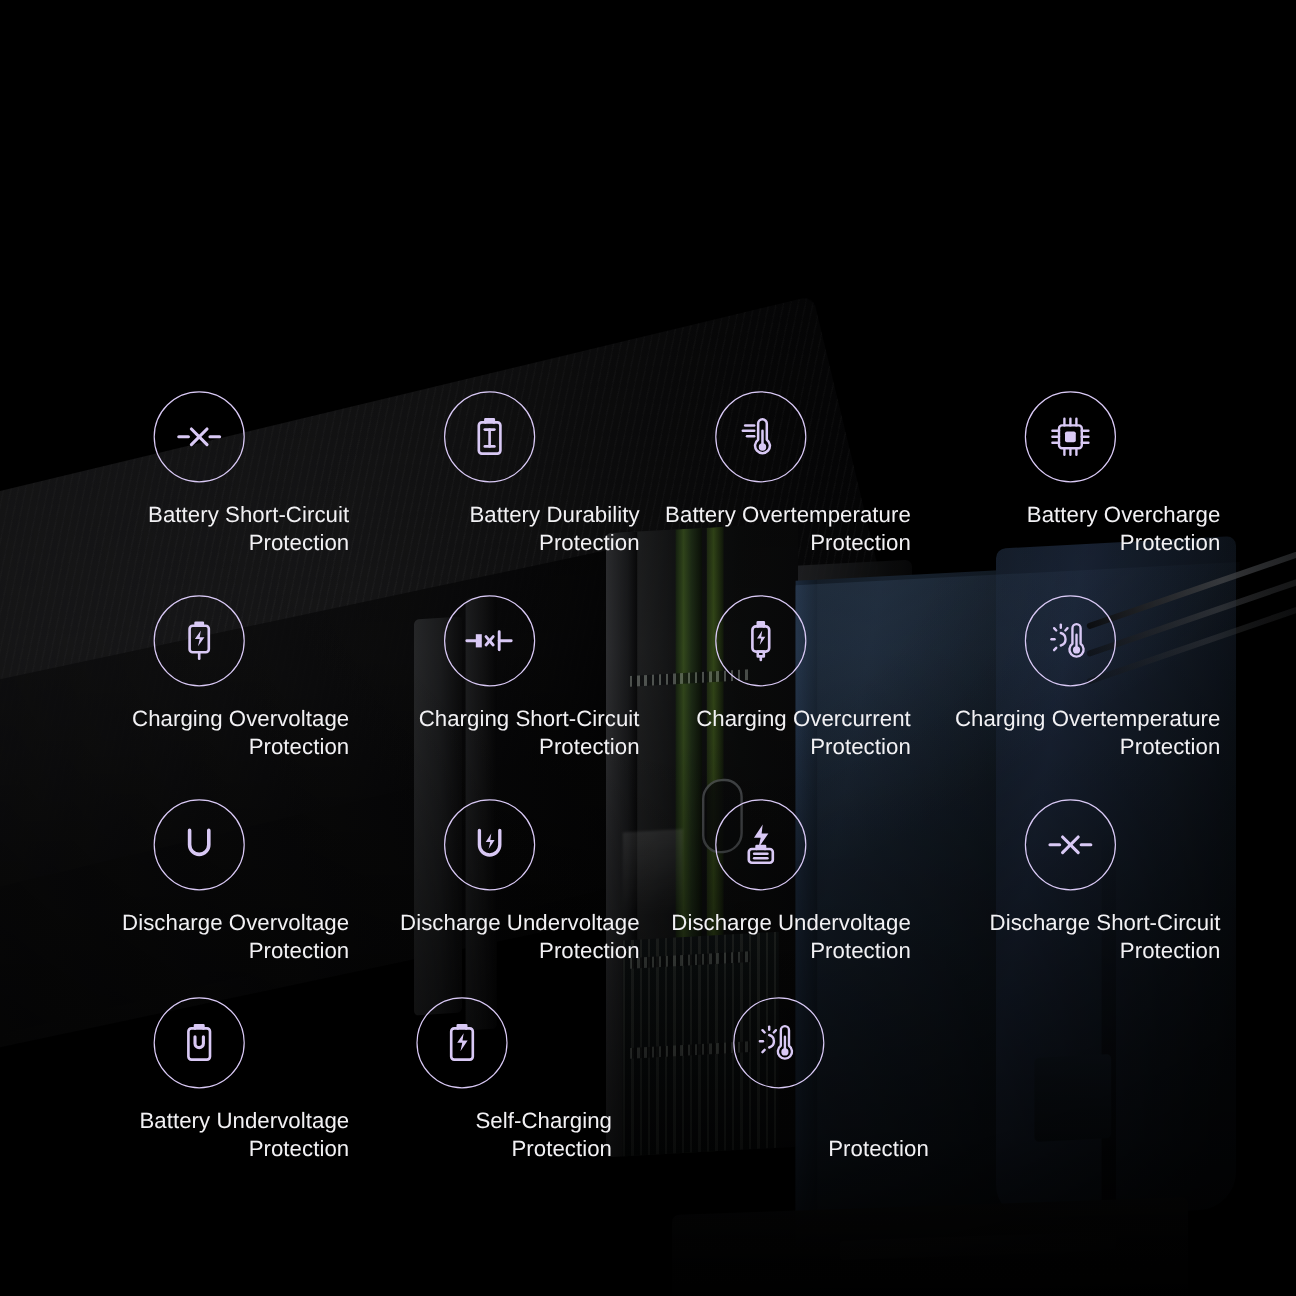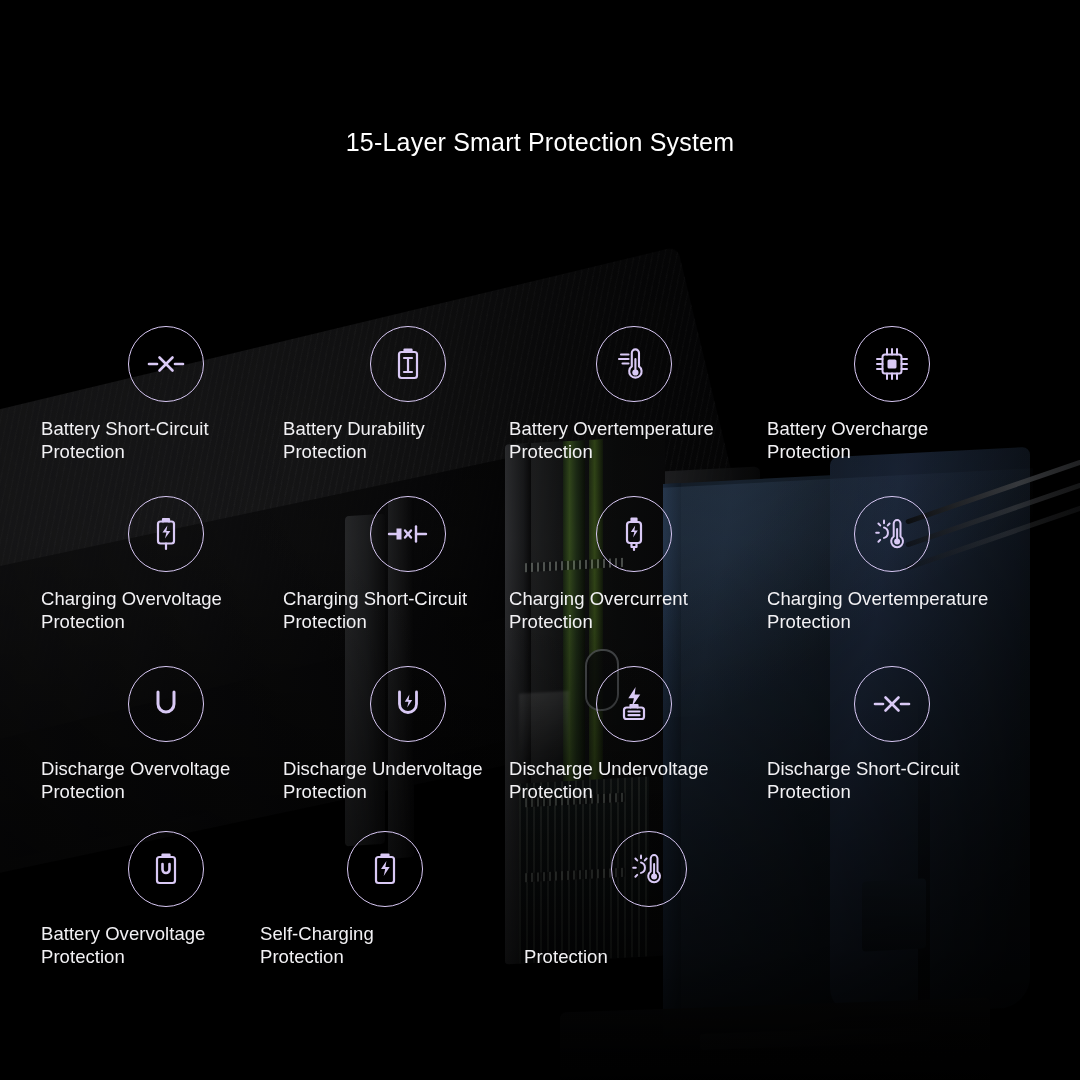--- a/index.html
+++ b/index.html
@@ -171,21 +171,21 @@
     font-size:25px; font-weight:400; letter-spacing:.2px; color:#ffffff;
   }
   .headline{
     position:absolute; top:190px; left:0; right:0; text-align:center;
     font-size:46px; font-weight:700; letter-spacing:-.2px; color:#ffffff;
   }
 
   .grid{ position:absolute; left:0; top:0; width:1080px; height:1080px; }
 
   .cell-item{
-    position:absolute; width:250px; text-align:left;
+    position:absolute; width:250px; text-align:right;
   }
   .badge{
     width:76px; height:76px; margin:0 auto;
     border-radius:50%;
     border:1.6px solid #d9c9f5;
     display:flex; align-items:center; justify-content:center;
     background:transparent;
   }
   .badge svg{ display:block; }
   .caption{
@@ -237,21 +237,20 @@
   <div class="rod rod3"></div>
 
   <div class="base"></div>
   <div class="base-strip"></div>
 
   <div class="vignette"></div>
 </div>
 
 <div id="content">
 
-  <div class="eyebrow">15-Layer Smart Protection System</div>
 
   <div class="grid">
 
     <div class="cell-item r1 c1">
       <div class="badge">
         <svg width="44" height="44" viewBox="0 0 44 44" fill="none" stroke="#d9c9f5" stroke-width="2.6" stroke-linecap="round">
           <line x1="5" y1="22" x2="13" y2="22"></line>
             <line x1="31" y1="22" x2="39" y2="22"></line>
           <line x1="15.5" y1="15.5" x2="28.5" y2="28.5"></line>
             <line x1="28.5" y1="15.5" x2="15.5" y2="28.5"></line>
@@ -447,21 +446,21 @@
 
     <div class="cell-item r4 c4a">
       <div class="badge">
         <svg width="44" height="44" viewBox="0 0 44 44" fill="none" stroke="#d9c9f5" stroke-width="2.2" stroke-linecap="round" stroke-linejoin="round">
           <rect x="13" y="10" width="18" height="26" rx="2.5"></rect>
           <path d="M18.5 10V7.5h7V10" fill="#d9c9f5"></path>
           <path d="M18.5 17v5.5a3.5 3.5 0 0 0 7 0V17" stroke-width="2.6"></path>
         </svg>
       </div>
       <div class="caption">
-        <span>Battery Overvoltage</span><br>
+        <span>Battery Undervoltage</span><br>
         <span>Protection</span>
       </div>
     </div>
 
     <div class="cell-item r4 c4b">
       <div class="badge">
         <svg width="44" height="44" viewBox="0 0 44 44" fill="none" stroke="#d9c9f5" stroke-width="2.2" stroke-linecap="round" stroke-linejoin="round">
           <rect x="13" y="10" width="18" height="26" rx="2.5"></rect>
           <path d="M18.5 10V7.5h7V10" fill="#d9c9f5"></path>
           <path d="M23.4 14l-5.4 8h4.2l-1.5 7 6-9h-4.3z" fill="#d9c9f5" stroke="none"></path>

